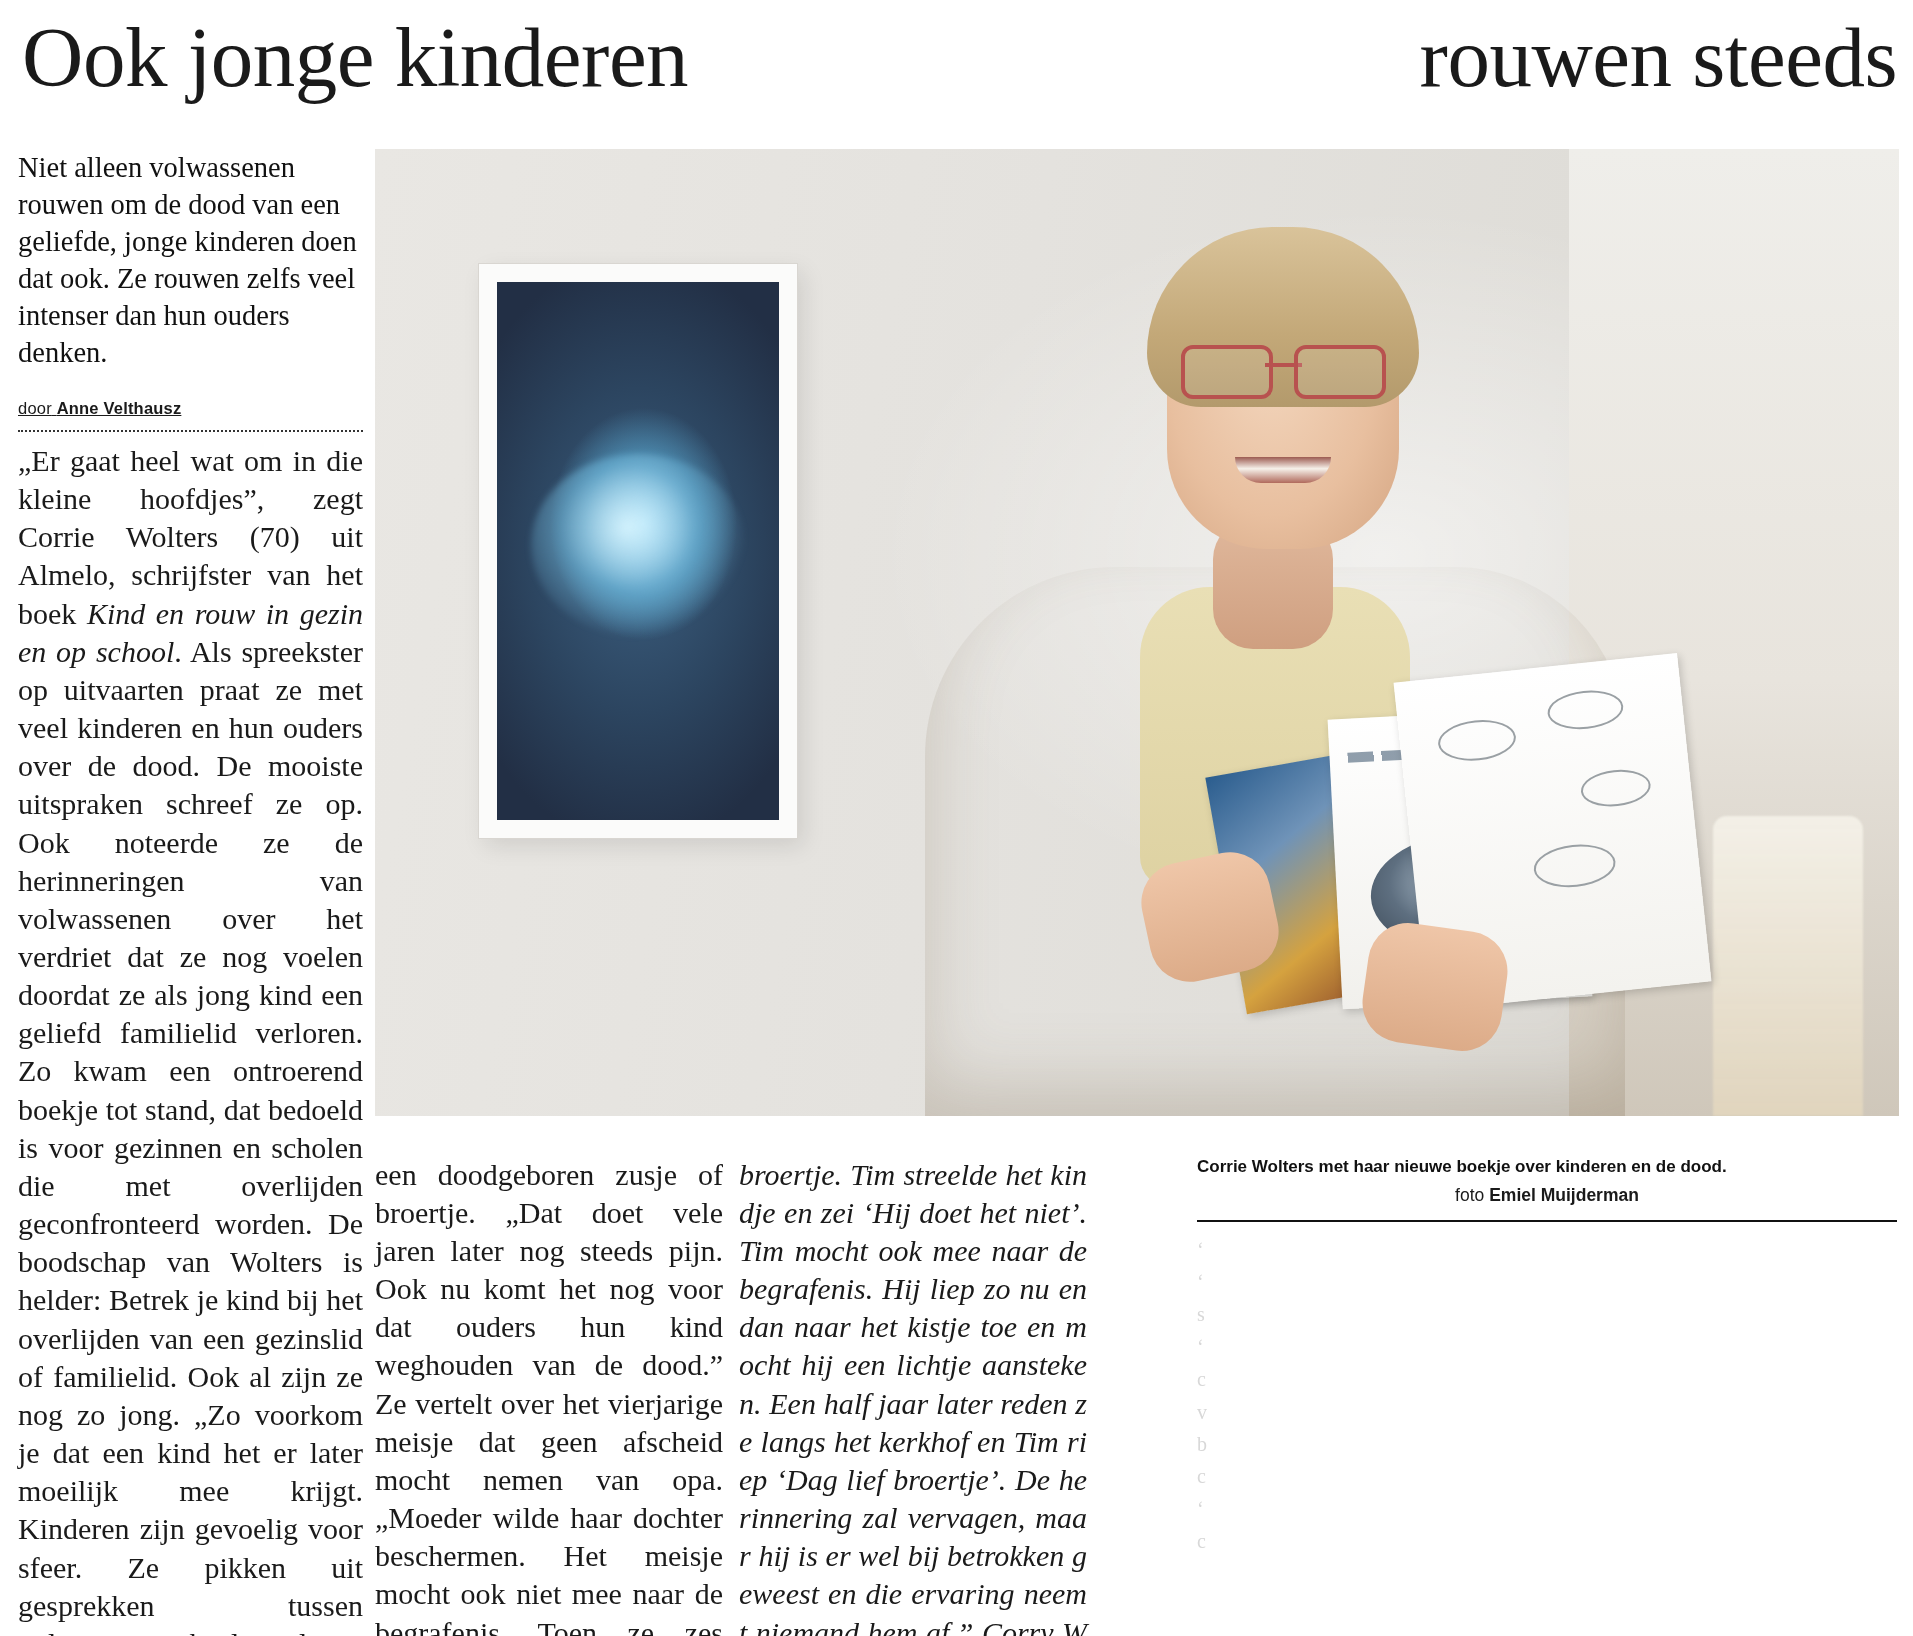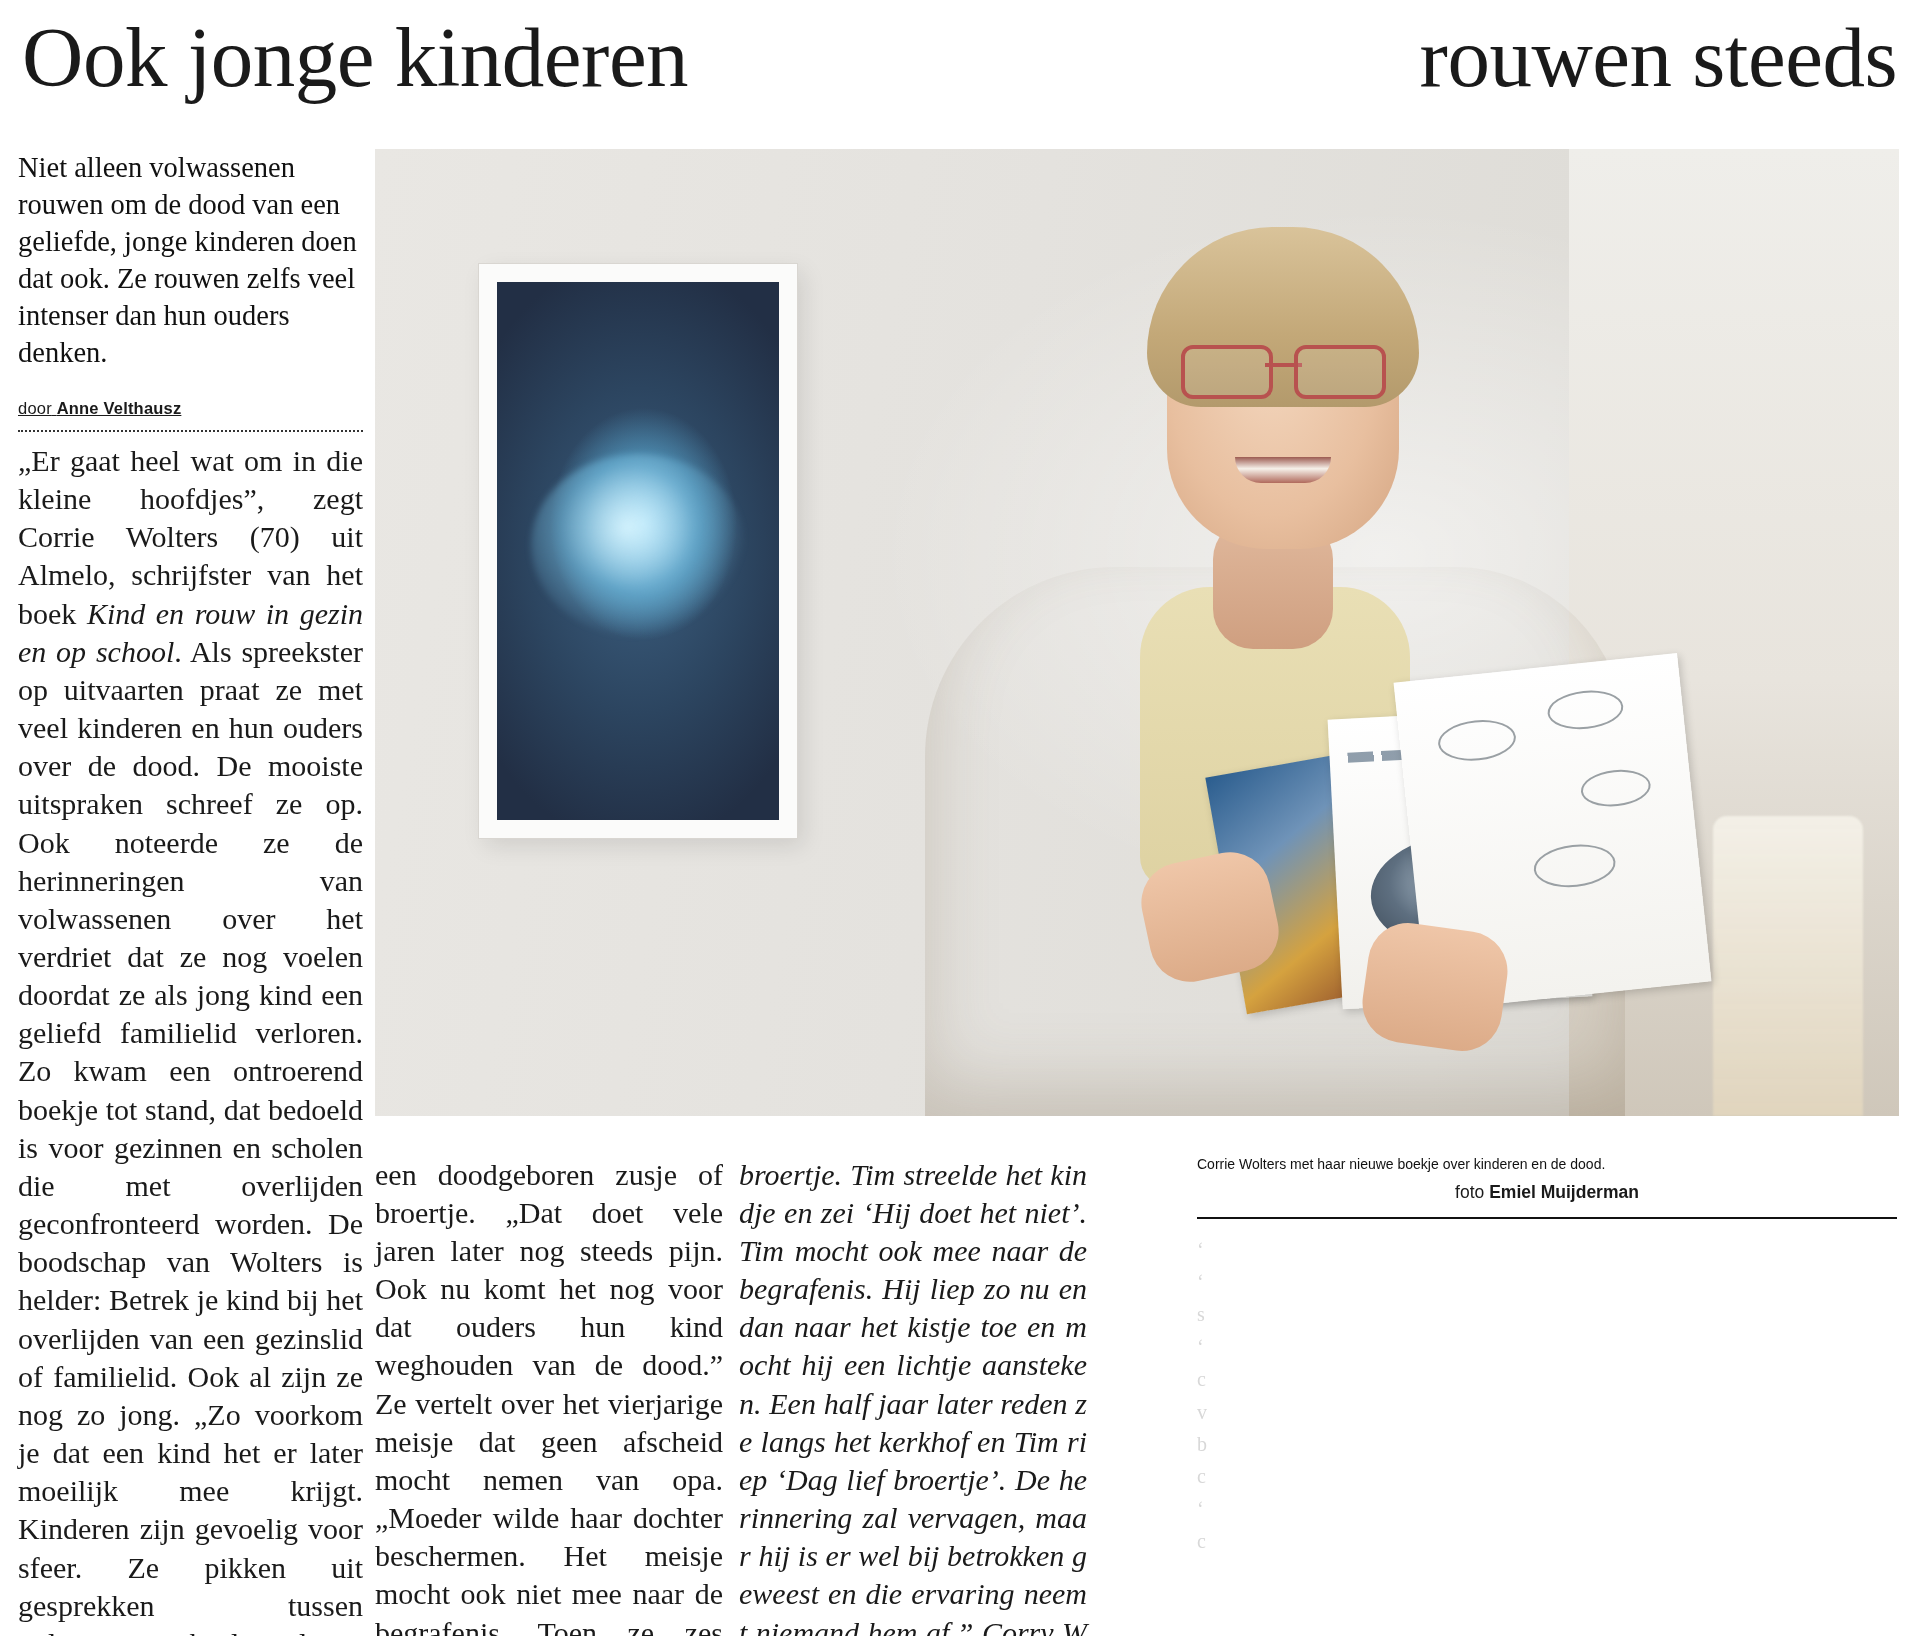--- a/index.html
+++ b/index.html
@@ -311,22 +311,22 @@
 
   
   .caption {
     position: absolute;
     left: 1193px;
     top: 1007px;
     width: 700px;
   }
   .caption .cap-text {
     font-family: "Liberation Sans", sans-serif;
-    font-weight: 400;
-    font-size: 14px;
+    font-weight: 700;
+    font-size: 17px;
     line-height: 1.28;
     color: #111;
   }
   .caption .credit {
     font-family: "Liberation Sans", sans-serif;
     font-size: 17.5px;
     text-align: center;
     margin-top: 8px;
   }
   .caption .credit b { font-weight: 700; }

